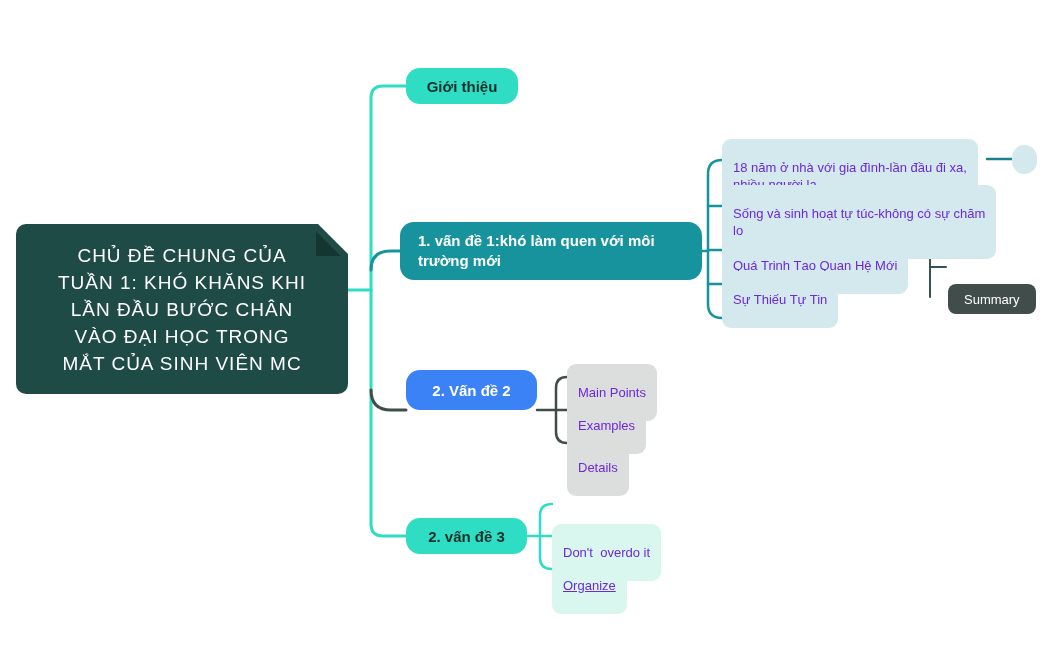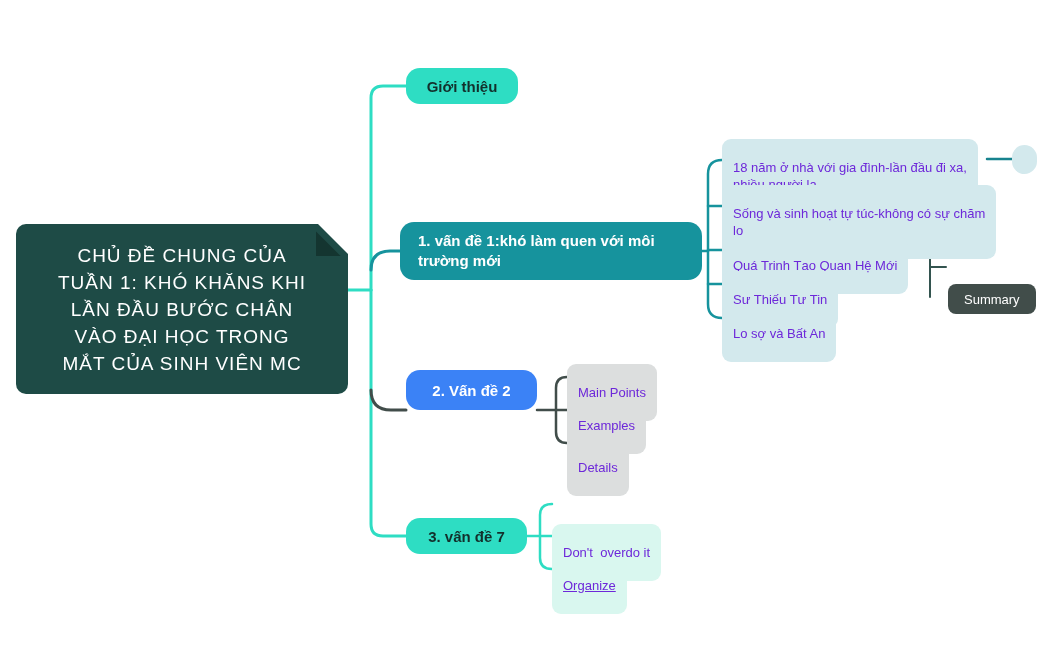--- a/index.html
+++ b/index.html
@@ -119,29 +119,28 @@
 MẮT CỦA SINH VIÊN MC</div>
   </div>
 
   <div class="node branch intro">Giới thiệu</div>
 
   <div class="node branch topic1">1. vấn đề 1:khó làm quen với môi
 trường mới</div>
 
   <div class="node branch topic2">2. Vấn đề 2</div>
 
-  <div class="node branch topic3">3. vấn đề 7</div>
+  <div class="node branch topic3">2. vấn đề 3</div>
 
   <div class="node child cyan" style="left:722px;top:139px;">18 năm ở nhà với gia đình-lần đầu đi xa,
 nhiều người lạ</div>
   <div class="node child cyan" style="left:722px;top:185px;">Sống và sinh hoạt tự túc-không có sự chăm
 lo</div>
   <div class="node child cyan" style="left:722px;top:237px;">Quá Trinh Tạo Quan Hệ Mới</div>
   <div class="node child cyan" style="left:722px;top:271px;">Sự Thiếu Tự Tin</div>
-  <div class="node child cyan" style="left:722px;top:305px;">Lo sợ và Bất An</div>
 
   <div class="node pill"></div>
 
   <div class="node summary">Summary</div>
 
   <div class="node child gray" style="left:567px;top:364px;border-radius:9px;">Main Points</div>
   <div class="node child gray" style="left:567px;top:397px;">Examples</div>
   <div class="node child gray" style="left:567px;top:439px;">Details</div>
 
   <div class="node child mint" style="left:552px;top:524px;">Don't  overdo it</div>

